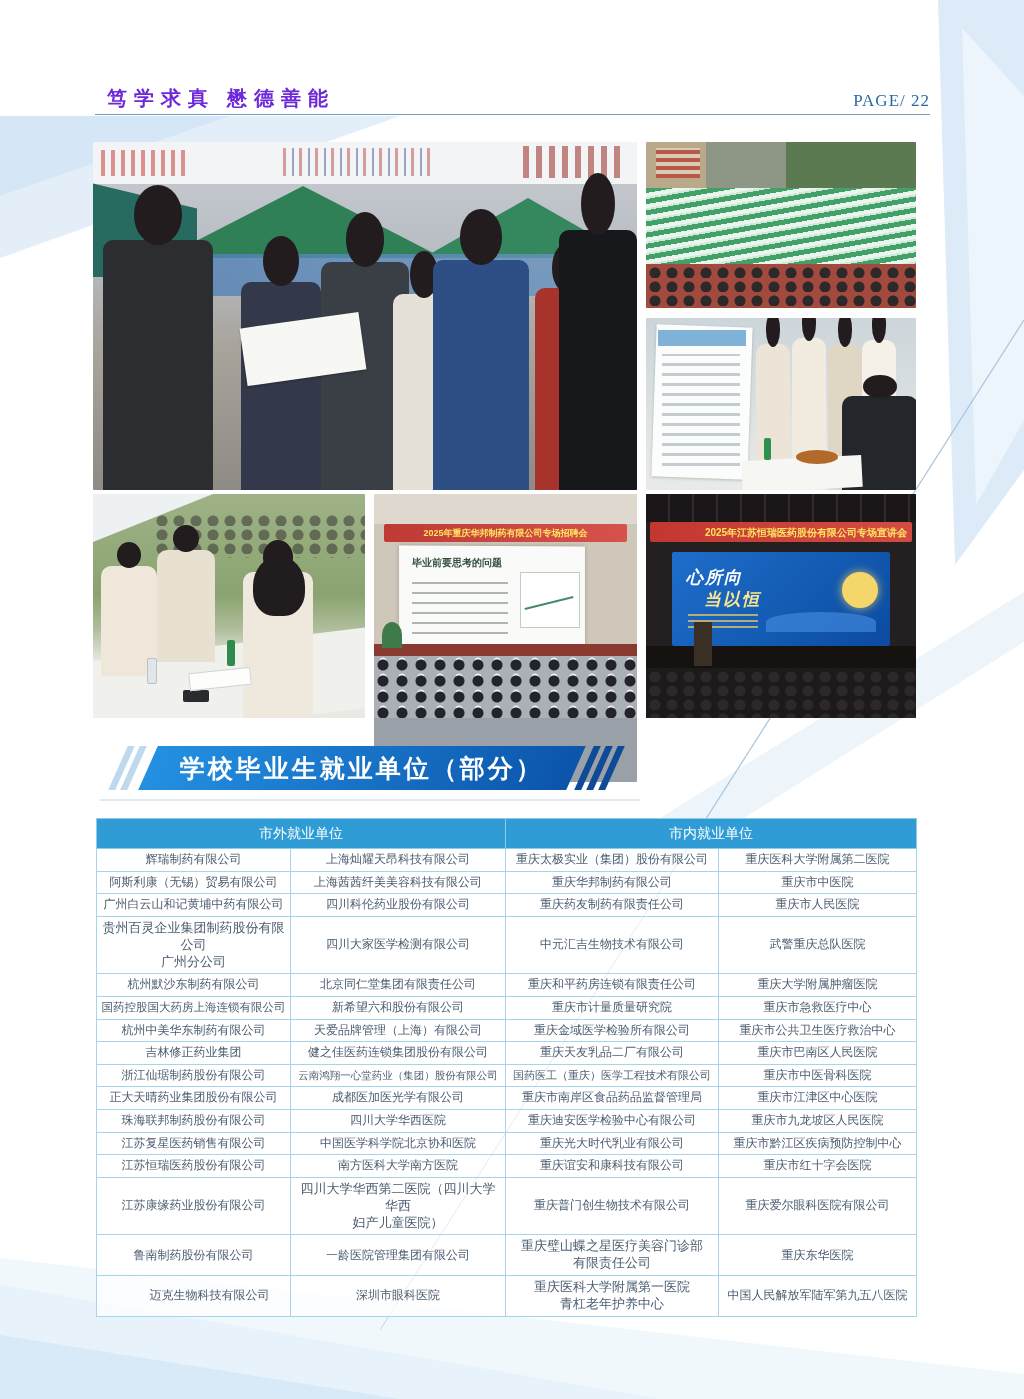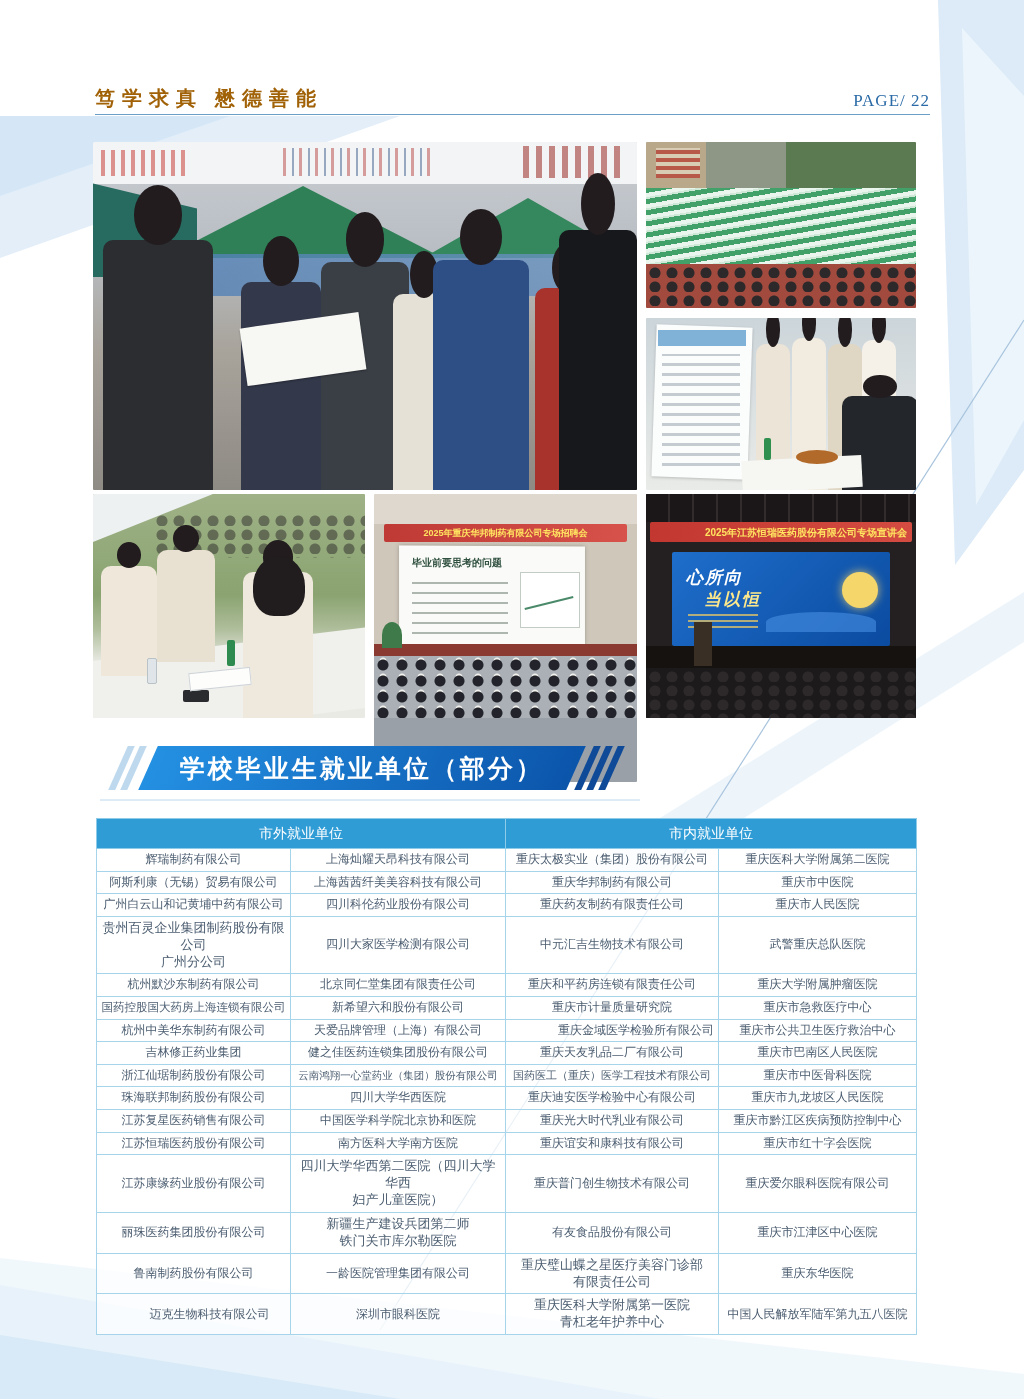--- a/index.html
+++ b/index.html
@@ -4,21 +4,21 @@
 <style>
   html,body{margin:0;padding:0;background:#ffffff;}
   body{width:1024px;height:1399px;position:relative;overflow:hidden;
        font-family:"Liberation Sans","DejaVu Sans",sans-serif;}
   
   #deco-svg{position:absolute;left:0;top:0;width:1024px;height:1399px;pointer-events:none;}
   
   .page-header{position:absolute;left:95px;top:84px;width:835px;height:30px;
                border-bottom:1px solid #6d9ec6;display:flex;justify-content:space-between;align-items:flex-end;}
   .motto{font-family:"Liberation Serif","DejaVu Serif",serif;font-weight:bold;
-         color:#a16207;font-size:20px;letter-spacing:7px;padding-bottom:2px;}
+         color:#6d28d9;font-size:20px;letter-spacing:7px;padding-bottom:2px;margin-left:12px;}
   .page-no{font-family:"Liberation Serif","DejaVu Serif",serif;color:#2a6aa6;
            font-size:17px;letter-spacing:1px;padding-bottom:3px;}
   
   .ph{position:absolute;overflow:hidden;border-radius:1px;background:#d8dde0;}
   .ph *{position:absolute;}
   .person{border-radius:10px 10px 0 0;}
   .person:before{content:"";position:absolute;width:44%;height:24%;left:28%;top:-22%;
                  border-radius:50%;background:#221c1e;}
   .banner-strip{left:0;top:0;right:0;background:#f3f4f6;}
   .red-txt{color:#ffe460;font-weight:bold;text-align:center;white-space:nowrap;}
@@ -208,34 +208,40 @@
   </tr>
         <tr>
     <td style="white-space: nowrap; font-size: 11.5px;">国药控股国大药房上海连锁有限公司</td>
     <td style="white-space: nowrap; margin-left: 24px;">新希望六和股份有限公司</td>
     <td style="white-space: nowrap;">重庆市计量质量研究院</td>
     <td style="white-space: nowrap;">重庆市急救医疗中心</td>
   </tr>
         <tr>
     <td style="white-space: nowrap;">杭州中美华东制药有限公司</td>
     <td style="white-space: nowrap;">天爱品牌管理（上海）有限公司</td>
-    <td style="white-space: nowrap; text-align: right;">重庆金域医学检验所有限公司</td>
+    <td style="white-space: nowrap;">重庆金域医学检验所有限公司</td>
     <td style="white-space: nowrap;">重庆市公共卫生医疗救治中心</td>
   </tr>
         <tr>
     <td style="white-space: nowrap;">吉林修正药业集团</td>
     <td style="white-space: nowrap;">健之佳医药连锁集团股份有限公司</td>
     <td style="white-space: nowrap;">重庆天友乳品二厂有限公司</td>
     <td style="white-space: nowrap;">重庆市巴南区人民医院</td>
   </tr>
         <tr>
     <td style="white-space: nowrap;">浙江仙琚制药股份有限公司</td>
     <td style="white-space: nowrap; font-size: 10.5px;">云南鸿翔一心堂药业（集团）股份有限公司</td>
     <td style="white-space: nowrap; font-size: 11px;">国药医工（重庆）医学工程技术有限公司</td>
     <td style="white-space: nowrap;">重庆市中医骨科医院</td>
+  </tr>
+        <tr>
+    <td style="white-space: nowrap;">正大天晴药业集团股份有限公司</td>
+    <td style="white-space: nowrap;">成都医加医光学有限公司</td>
+    <td style="white-space: nowrap;">重庆市南岸区食品药品监督管理局</td>
+    <td style="white-space: nowrap;">重庆市江津区中心医院</td>
   </tr>
         <tr>
     <td style="white-space: nowrap;">珠海联邦制药股份有限公司</td>
     <td style="white-space: nowrap;">四川大学华西医院</td>
     <td style="white-space: nowrap;">重庆迪安医学检验中心有限公司</td>
     <td style="white-space: nowrap;">重庆市九龙坡区人民医院</td>
   </tr>
         <tr>
     <td style="white-space: nowrap;">江苏复星医药销售有限公司</td>
     <td style="white-space: nowrap;">中国医学科学院北京协和医院</td>
@@ -249,27 +255,20 @@
     <td style="white-space: nowrap;">重庆市红十字会医院</td>
   </tr>
         <tr>
     <td style="white-space: nowrap;">江苏康缘药业股份有限公司</td>
     <td class="multiline">四川大学华西第二医院（四川大学华西
 妇产儿童医院）</td>
     <td style="white-space: nowrap;">重庆普门创生物技术有限公司</td>
     <td style="white-space: nowrap;">重庆爱尔眼科医院有限公司</td>
   </tr>
         <tr>
-    <td style="white-space: nowrap;">丽珠医药集团股份有限公司</td>
-    <td class="multiline">新疆生产建设兵团第二师
-铁门关市库尔勒医院</td>
-    <td style="white-space: nowrap;">有友食品股份有限公司</td>
-    <td style="white-space: nowrap;">重庆市江津区中心医院</td>
-  </tr>
-        <tr>
     <td style="white-space: nowrap;">鲁南制药股份有限公司</td>
     <td style="white-space: nowrap;">一龄医院管理集团有限公司</td>
     <td class="multiline">重庆璧山蝶之星医疗美容门诊部
 有限责任公司</td>
     <td style="white-space: nowrap;">重庆东华医院</td>
   </tr>
         <tr>
     <td style="white-space: nowrap; padding-left: 36px;">迈克生物科技有限公司</td>
     <td style="white-space: nowrap;">深圳市眼科医院</td>
     <td class="multiline">重庆医科大学附属第一医院

